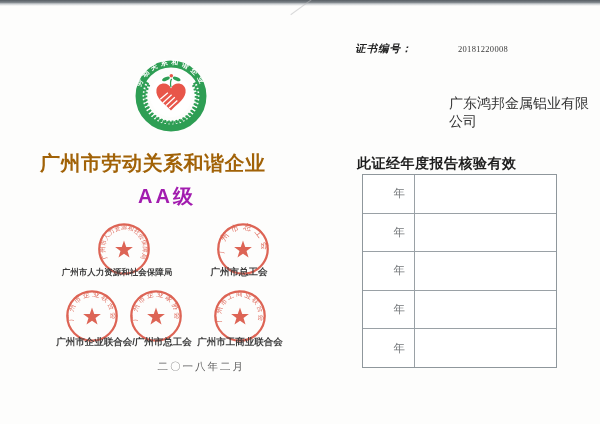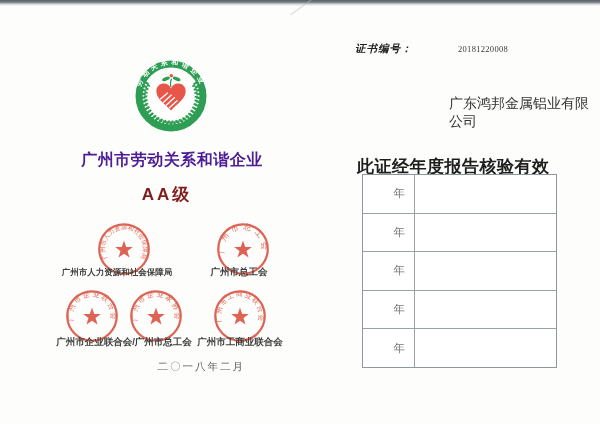--- a/index.html
+++ b/index.html
@@ -3,36 +3,36 @@
 <meta charset="utf-8">
 <style>
   html,body{margin:0;padding:0;}
   body{background:#ffffff;font-family:"Liberation Sans","DejaVu Sans",sans-serif;}
   .page{position:relative;width:600px;height:424px;background:#fdfdfc;overflow:hidden;}
   .scan-edge{position:absolute;left:0;top:0;width:600px;height:6px;
     background:linear-gradient(to bottom,#565d63 0%,#7d8489 40%,#c9cdd0 65%,rgba(255,255,255,0) 100%);}
   .crease{position:absolute;left:288px;top:6px;width:28px;height:1px;background:#b9bcbe;
     transform:rotate(-36deg);opacity:.55;}
   .abs{position:absolute;}
-  .title-1{left:40px;top:150px;width:264px;text-align:center;font-size:16px;font-weight:700;
-    color:#4c1d95;letter-spacing:0.5px;}
-  .title-2{left:40px;top:183px;width:254px;text-align:center;font-size:17px;font-weight:700;
-    color:#7f1d1d;letter-spacing:3px;}
+  .title-1{left:40px;top:150px;width:264px;text-align:left;font-size:20px;font-weight:700;
+    color:#a16207;letter-spacing:0.5px;}
+  .title-2{left:40px;top:183px;width:254px;text-align:center;font-size:20px;font-weight:700;
+    color:#a21caf;letter-spacing:3px;}
   .seal{position:absolute;width:56px;height:56px;opacity:.88;}
   .seal-label{position:absolute;font-weight:700;color:#3d3d3d;white-space:nowrap;}
   .lbl-s{font-size:8.5px;}
   .lbl-m{font-size:9.5px;}
   .issue-date{left:130px;top:360px;width:115px;text-align:right;font-size:10.5px;
     color:#585858;letter-spacing:2px;}
   .field-label{font-size:10.5px;font-weight:700;color:#222;letter-spacing:1px;font-style:italic;}
   .cert-no{left:413px;top:44px;font-size:8.5px;color:#3a3a3a;
     font-family:"Liberation Serif","DejaVu Serif",serif;letter-spacing:.3px;margin-left:45px;}
   .company{left:449px;top:95px;font-size:14px;color:#333;
     font-family:"Liberation Serif","DejaVu Serif",serif;}
-  .verify-heading{left:357px;top:155px;font-size:17px;font-weight:700;color:#1e1e1e;letter-spacing:.5px;}
+  .verify-heading{left:357px;top:155px;font-size:14px;font-weight:700;color:#1e1e1e;letter-spacing:.5px;}
   .vtable{left:362px;top:174px;width:195px;height:194px;border:1px solid #8f979c;
     display:flex;flex-direction:column;box-sizing:border-box;background:#fff;}
   .vrow{flex:1;display:flex;border-top:1px solid #9aa1a6;}
   .vrow:first-child{border-top:none;}
   .vyear{width:52px;border-right:1px solid #9aa1a6;display:flex;align-items:center;
     justify-content:flex-end;padding-right:9px;box-sizing:border-box;
     font-size:11.5px;color:#76797c;}
   .vblank{flex:1;}
 </style>
 </head>

